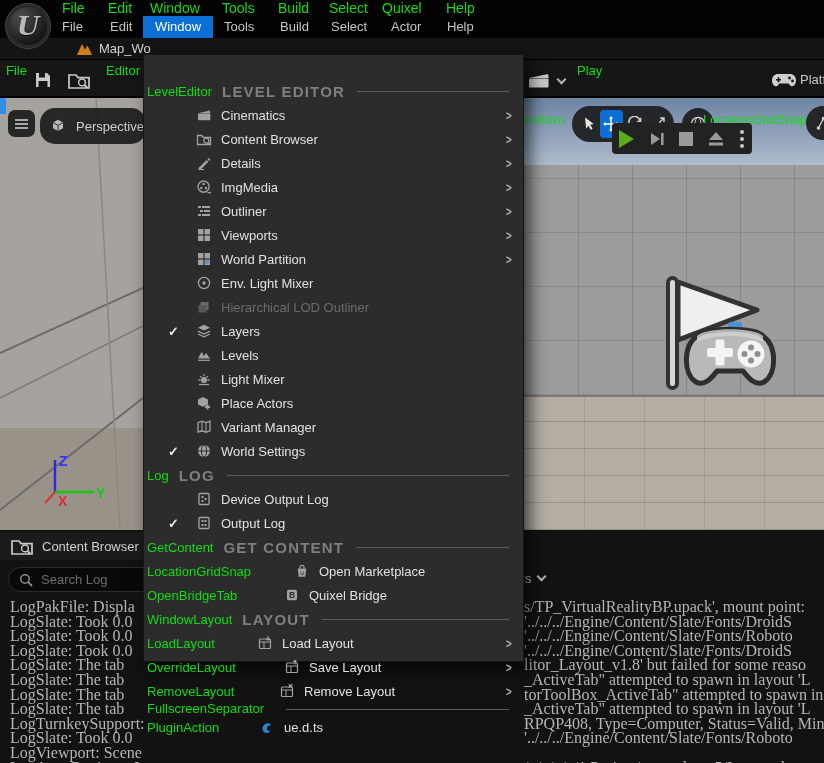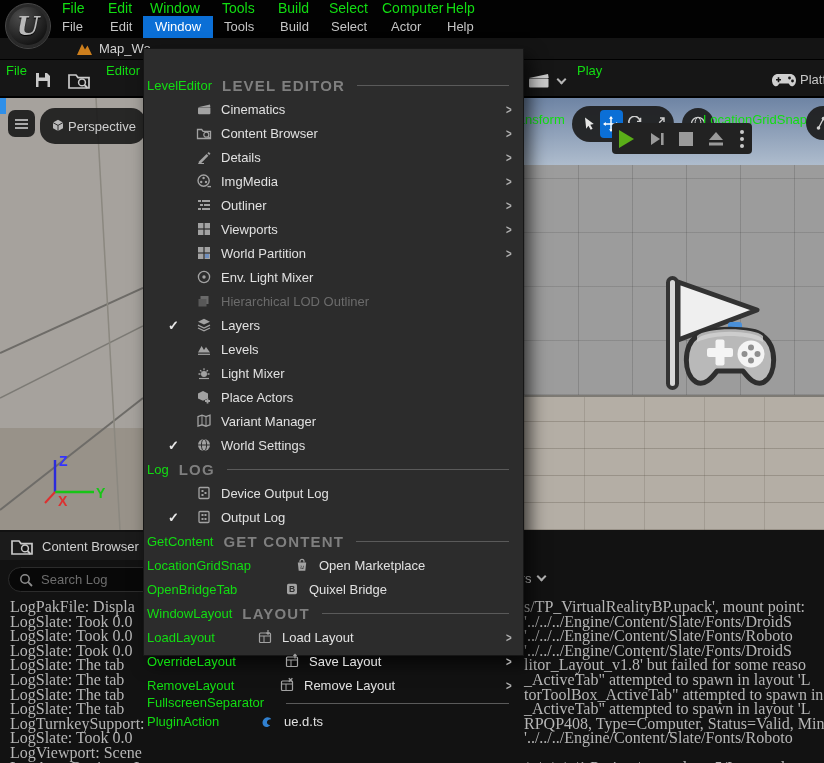--- a/index.html
+++ b/index.html
@@ -41,21 +41,21 @@
      background-image:repeating-linear-gradient(90deg, rgba(60,60,60,.22) 0 1px, transparent 1px 54px),
                       repeating-linear-gradient(0deg, rgba(60,60,60,.18) 0 1px, transparent 1px 54px); }
   #vp-right .floor{ position:absolute; left:0; top:297px; width:100%; height:135px; background:#b4aea5;
      background-image:repeating-linear-gradient(0deg, rgba(90,82,70,.3) 0 1px, transparent 1px 27px),
                       repeating-linear-gradient(90deg, rgba(90,82,70,.2) 0 1px, transparent 1px 60px);
      border-top:2px solid #7d7a74; }
   #vp-blue-corner { left:0; top:98px; width:6px; height:16px; background:#2f8fe8; z-index:5; }
   #hamburger-btn { left:8px; top:110px; width:27px; height:27px; border-radius:7px; background:rgba(20,20,20,.88);
      z-index:6; }
   #perspective-btn { left:40px; top:108px; width:106px; height:22px; border-radius:15px;
-     background:rgba(22,22,22,.88); z-index:6; display:flex; align-items:center; gap:2px; padding:18px 10px;
+     background:rgba(22,22,22,.88); z-index:6; display:flex; align-items:center; gap:10px; padding:18px 10px;
      color:#cfcfcf; font-size:13px; }
   #transform-group { left:572px; top:106px; width:102px; height:36px; border-radius:18px;
      background:rgba(28,28,28,.92); z-index:6; display:flex; align-items:center; padding:0 4px; }
   .tt-btn { width:26px; height:28px; display:flex; align-items:center; justify-content:center; border-radius:4px; }
   .tt-btn.sel { background:#0b6fd6; }
   #globe-btn { left:682px; top:108px; width:32px; height:32px; border-radius:50%;
      background:rgba(28,28,28,.92); z-index:6; }
   #snap-btn { left:806px; top:106px; width:34px; height:34px; border-radius:17px;
      background:rgba(28,28,28,.92); z-index:6; }
   #transform-label { left:506px; top:112px; z-index:4; }
@@ -69,21 +69,21 @@
      background:#080808; border:1px solid #2c2c2c; display:flex; align-items:center; gap:8px; padding:0 10px; }
   #search-box input { background:transparent; border:none; outline:none; color:#9a9a9a;
      font-size:13px; width:100%; font-family:"Liberation Sans", sans-serif; }
   #search-box input::placeholder { color:#6d6d6d; }
   #filters { position:absolute; left:496px; top:41px; color:#c9c9c9; font-size:13px; z-index:1;
      display:flex; align-items:center; gap:7px; }
   .logline { position:absolute; font-family:Liberation Serif, serif; font-size:16px;
      color:#b6b6b6; white-space:pre; line-height:14px; }
 
   
-  #window-menu { left:143px; top:48px; width:381px; height:608px; background:#2c2c2c;
+  #window-menu { left:143px; top:54px; width:381px; height:608px; background:#2c2c2c;
      border:1px solid #161616; box-shadow:6px 8px 16px rgba(0,0,0,.65); z-index:60; padding-top:24px; }
   .mrow { position:relative; height:24px; display:flex; align-items:center; }
   .mrow .dbg { position:absolute; left:3px; }
   .mhead { position:relative; height:24px; display:flex; align-items:center; padding-left:3px; }
   .mhead .htitle { font-size:15px; font-weight:bold; letter-spacing:1.2px; color:#7f7f7f; margin-left:10px; white-space:nowrap; }
   .mhead .hline { flex:1; height:1px; background:#5a5a5a; margin:0 14px 0 12px; }
   .msep { position:relative; height:12px; }
   .msep .line { position:absolute; left:142px; right:14px; top:6px; height:1px; background:#5a5a5a; }
   .msep .dbg { position:absolute; left:3px; top:-2px; }
   .mcheck { width:32px; text-align:left; padding-left:4px; color:#e8e8e8; font-weight:bold; font-size:13px; flex:none; }
@@ -277,21 +277,21 @@
 <div class="abs" id="ue-logo">
       <span>U</span>
     </div>
 <div class="abs" id="menubar-green" style="z-index:21">
       <span class="abs dbg mb-green" style="left: 62px;">File</span>
       <span class="abs dbg mb-green" style="left: 108px;">Edit</span>
       <span class="abs dbg mb-green" style="left: 150px;">Window</span>
       <span class="abs dbg mb-green" style="left: 222px;">Tools</span>
       <span class="abs dbg mb-green" style="left: 278px;">Build</span>
       <span class="abs dbg mb-green" style="left: 329px;">Select</span>
-      <span class="abs dbg mb-green" style="left: 382px;">Computer</span>
+      <span class="abs dbg mb-green" style="left: 382px;">Quixel</span>
       <span class="abs dbg mb-green" style="left: 446px;">Help</span>
     </div>
 <div class="abs" id="menubar-items" style="z-index:21">
       <span class="abs mb-item" style="left: 62px;">File</span>
       <span class="abs mb-item" style="left: 110px;">Edit</span>
       <div class="abs" id="active-menu">Window</div>
       <span class="abs mb-item" style="left: 224px;">Tools</span>
       <span class="abs mb-item" style="left: 280px;">Build</span>
       <span class="abs mb-item" style="left: 331px;">Select</span>
       <span class="abs mb-item" style="left: 391px;">Actor</span>

